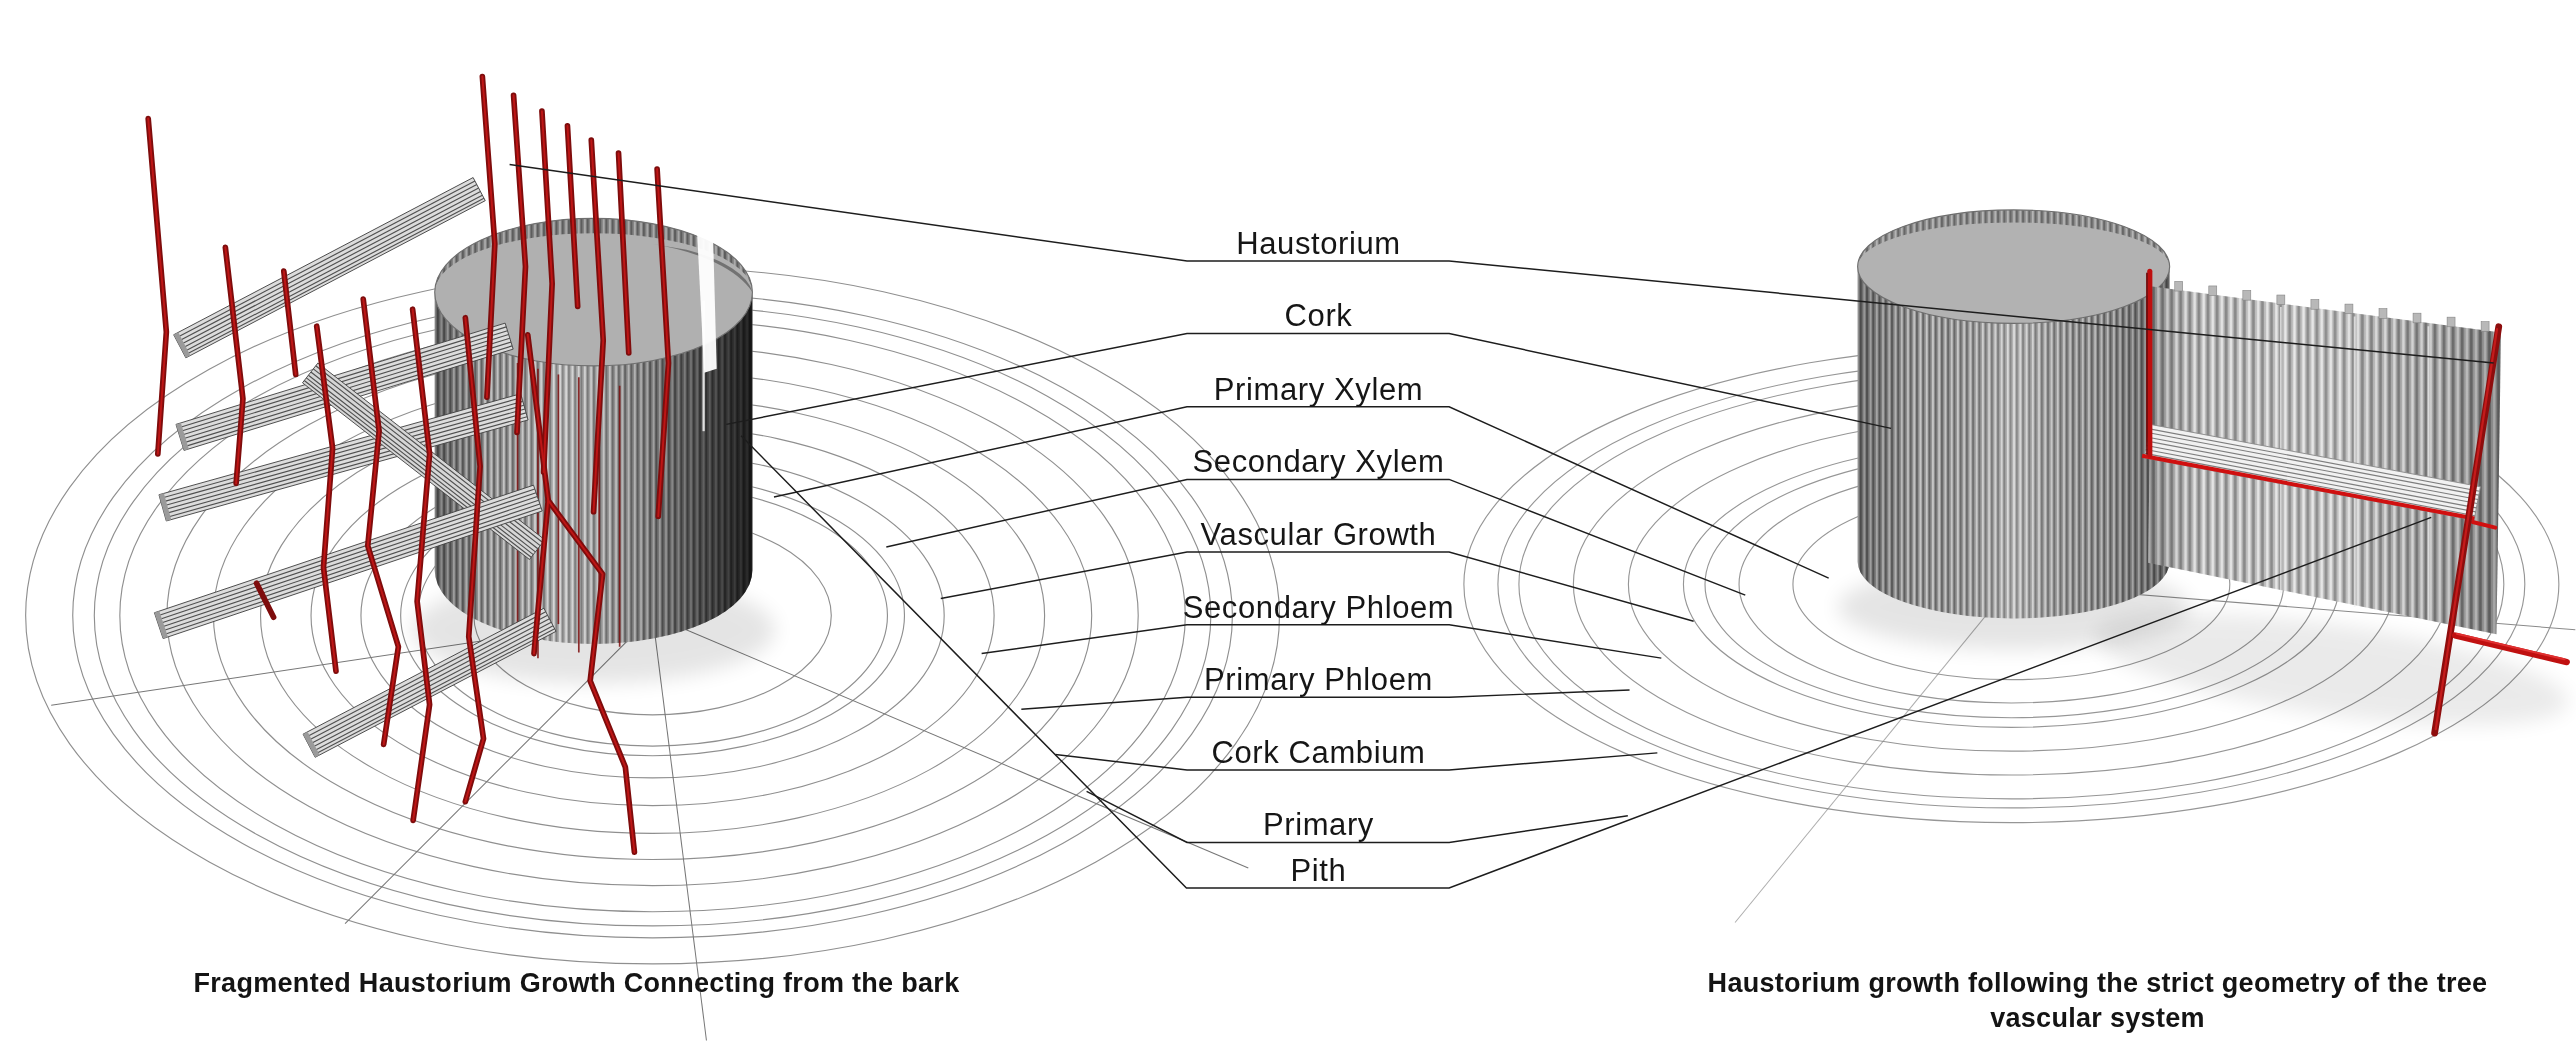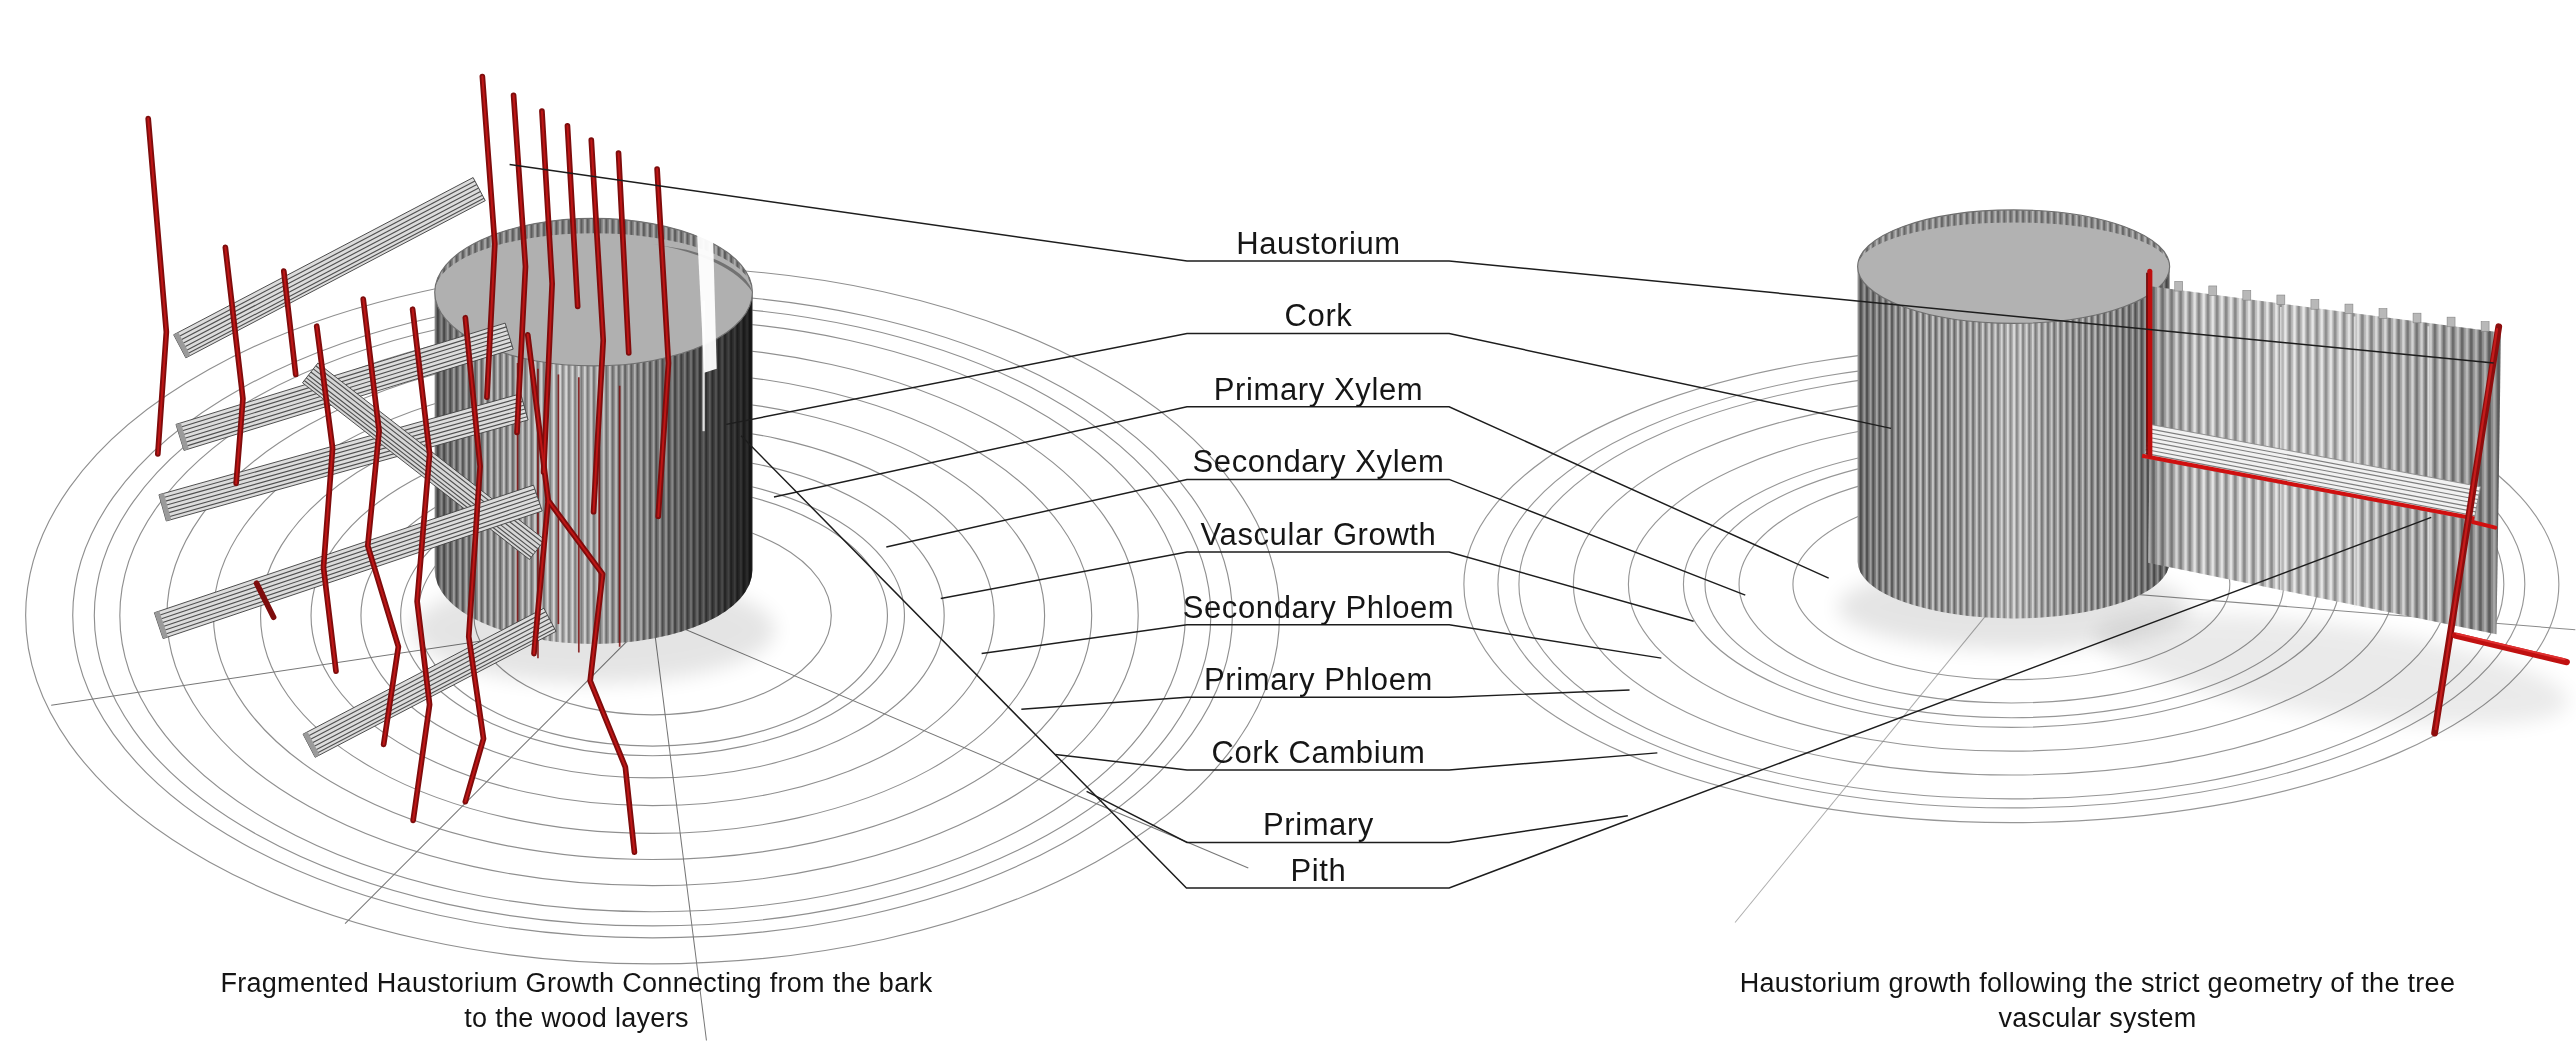--- a/index.html
+++ b/index.html
@@ -7,21 +7,21 @@
        font-family:"Liberation Sans", sans-serif;color:#111;}
   #stage{position:absolute;left:0;top:0;width:2576px;height:766px;}
   svg{position:absolute;left:0;top:0;}
   .layer-label{
     position:absolute;left:1171px;width:295px;text-align:center;
     font-size:31px;letter-spacing:0.6px;color:#161616;line-height:35px;height:35px;
     white-space:nowrap;
   }
   .caption{
     position:absolute;top:966px;width:965px;text-align:center;
-    font-size:27px;letter-spacing:0.3px;color:#141414;line-height:35px;
+    font-size:27px;letter-spacing:0.3px;color:#141414;line-height:35px;font-weight:bold;
   }
   .caption.left{left:94px;}
   .caption.right{left:1615px;}
 </style>
 </head>
 <body>
 
 <div id="stage">
 
 <svg width="2576" height="1053" viewBox="0 0 4540 1856">
@@ -326,21 +326,20 @@
 <div class="layer-label" style="top:444px">Secondary Xylem</div>
 <div class="layer-label" style="top:517px">Vascular Growth</div>
 <div class="layer-label" style="top:590px">Secondary Phloem</div>
 <div class="layer-label" style="top:662px">Primary Phloem</div>
 <div class="layer-label" style="top:735px">Cork Cambium</div>
 <div class="layer-label" style="top:807px">Primary</div>
 <div class="layer-label" style="top:853px">Pith</div>
 
 <div class="caption left">
   <div>Fragmented Haustorium Growth Connecting from the bark</div>
-  <div>to the wood layers</div>
 </div>
 <div class="caption right">
   <div>Haustorium growth following the strict geometry of the tree</div>
   <div>vascular system</div>
 </div>
 
 </div>
 
 
 </body></html>

